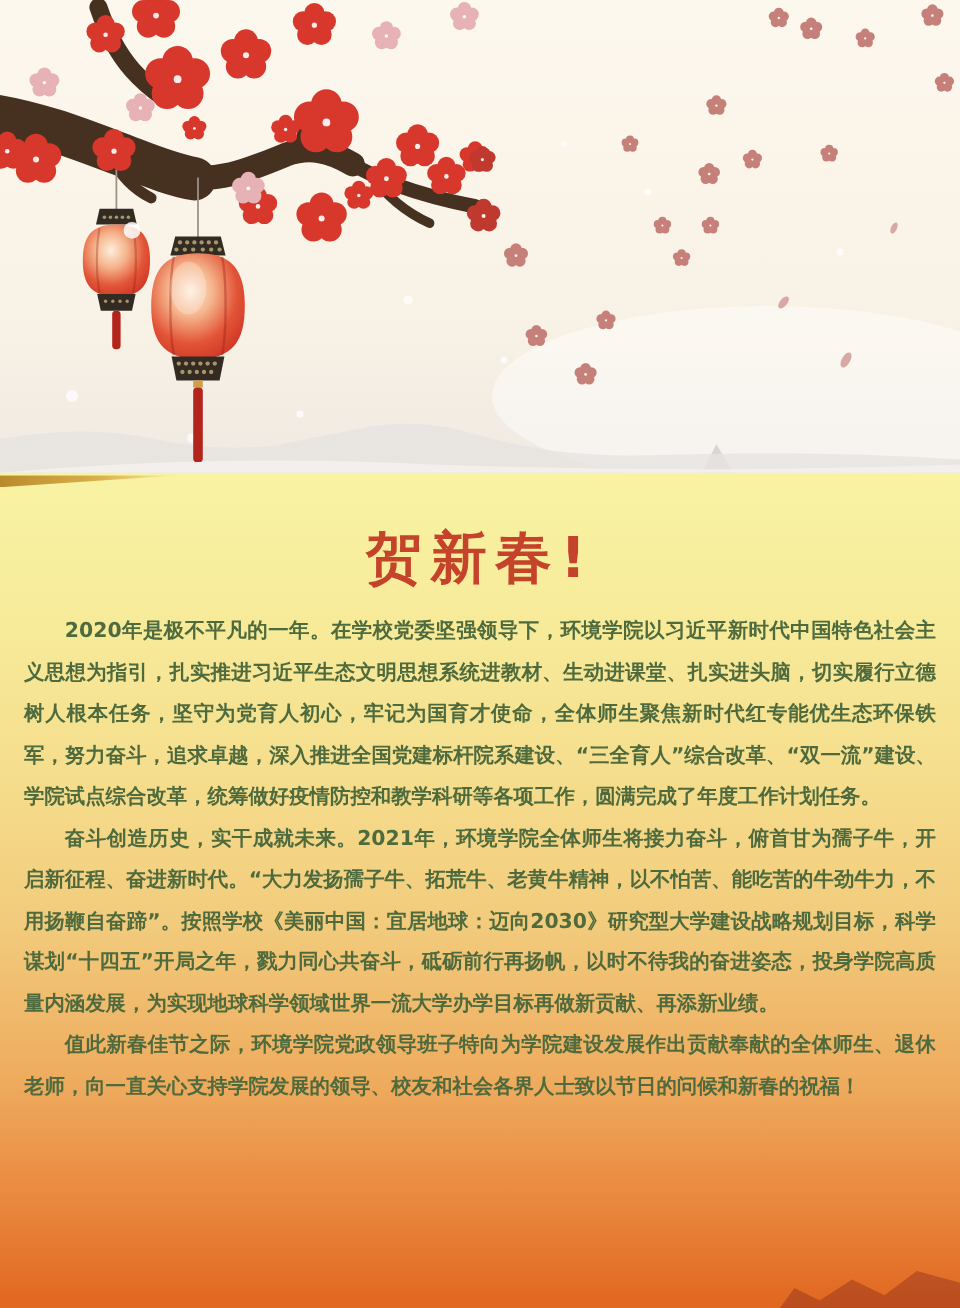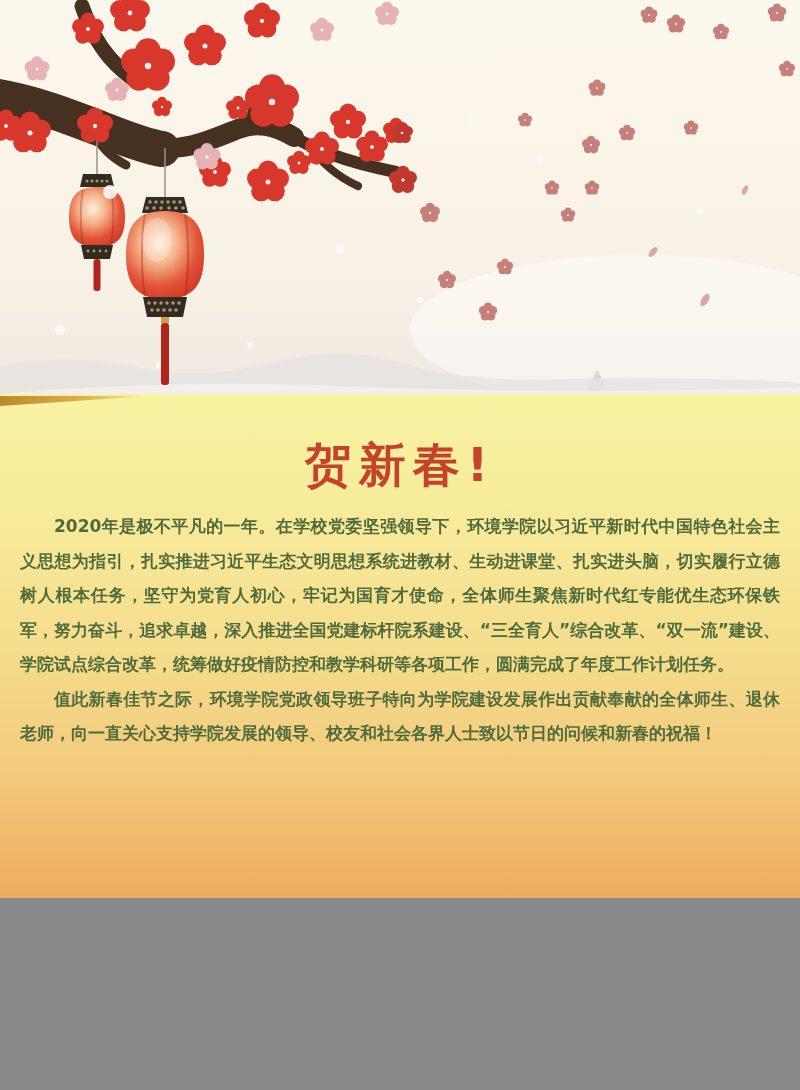--- a/index.html
+++ b/index.html
@@ -1,18 +1,18 @@
 <!DOCTYPE html>
 <html style="--title: #c5432a; --body-text: #4f6b3d; --sheet-top: #f8f3a3; --sheet-gold: #f2cb7c; --sheet-bottom: #e1661f; --banner-bg: #fbf6ec; --branch: #46301f; --blossom-red: #d8382c; --blossom-pink: #e7b2b5; --scatter-rose: #c6807a; --lantern-red: #d2301f; --lantern-cap: #332a21;"><head>
 <meta charset="utf-8">
 <style>
   html,body{margin:0;padding:0;background:#888;}
   .poster{
     position:relative;
-    width:800px;height:898px;
+    width:800px;height:1090px;
     margin:0 auto;
     overflow:hidden;
     font-family:"DejaVu Sans","Liberation Sans",sans-serif;
     background:#fbf6ec;
   }
   
   .banner{
     position:absolute;top:0;left:0;width:800px;height:394px;
     overflow:hidden;
   }
@@ -241,20 +241,21 @@
     </svg>
   </div>
 
   <div class="sheet">
     <div class="gold-edge"></div>
 
     <h1 class="title">贺新春!</h1>
 
     <div class="body-text">
       <p>2020年是极不平凡的一年。在学校党委坚强领导下，环境学院以习近平新时代中国特色社会主义思想为指引，扎实推进习近平生态文明思想系统进教材、生动进课堂、扎实进头脑，切实履行立德树人根本任务，坚守为党育人初心，牢记为国育才使命，全体师生聚焦新时代红专能优生态环保铁军，努力奋斗，追求卓越，深入推进全国党建标杆院系建设、“三全育人”综合改革、“双一流”建设、学院试点综合改革，统筹做好疫情防控和教学科研等各项工作，圆满完成了年度工作计划任务。</p>
+      <p>奋斗创造历史，实干成就未来。2021年，环境学院全体师生将接力奋斗，俯首甘为孺子牛，开启新征程、奋进新时代。“大力发扬孺子牛、拓荒牛、老黄牛精神，以不怕苦、能吃苦的牛劲牛力，不用扬鞭自奋蹄”。按照学校《美丽中国：宜居地球：迈向2030》研究型大学建设战略规划目标，科学谋划“十四五”开局之年，戮力同心共奋斗，砥砺前行再扬帆，以时不待我的奋进姿态，投身学院高质量内涵发展，为实现地球科学领域世界一流大学办学目标再做新贡献、再添新业绩。</p>
       <p>值此新春佳节之际，环境学院党政领导班子特向为学院建设发展作出贡献奉献的全体师生、退休老师，向一直关心支持学院发展的领导、校友和社会各界人士致以节日的问候和新春的祝福！</p>
 
     </div>
 
     <div class="silhouette"></div>
   </div>
 
 </div>
 
 </body></html>

